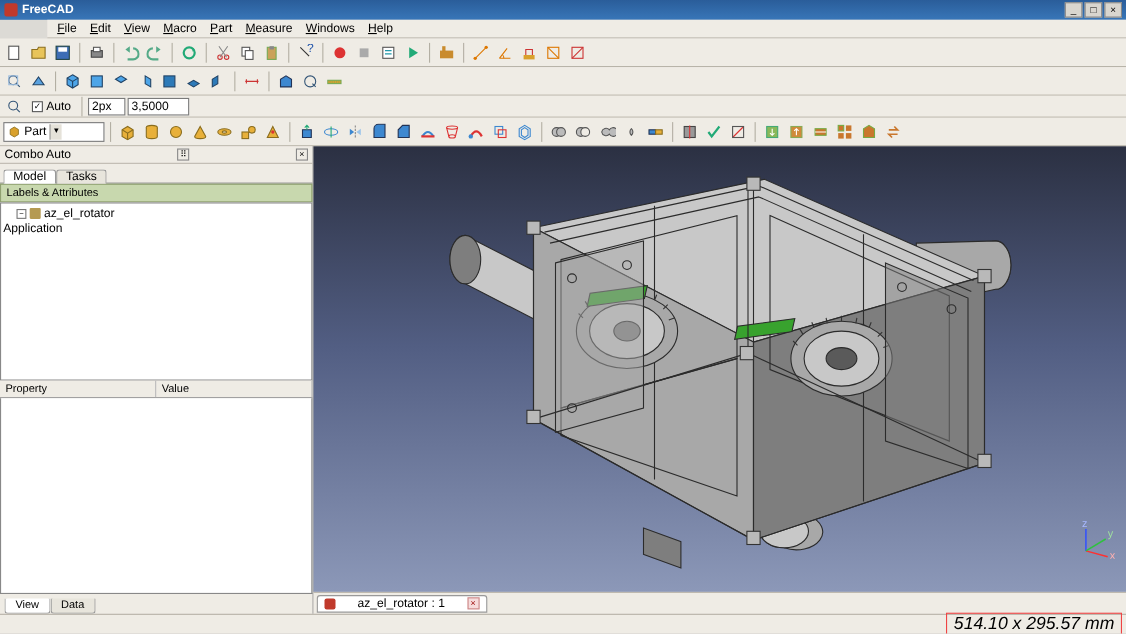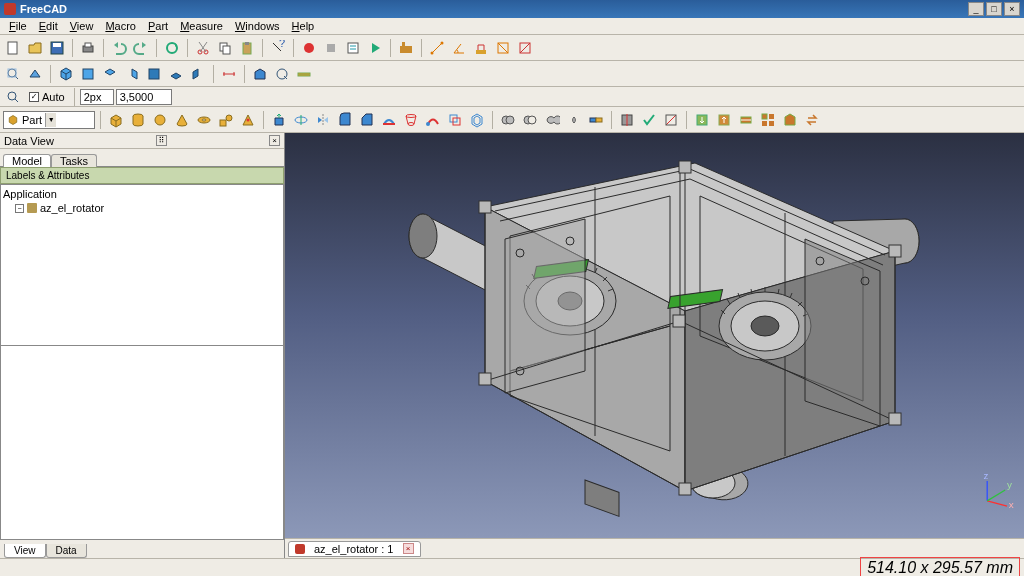--- a/index.html
+++ b/index.html
@@ -3,21 +3,21 @@
 <meta charset="utf-8">
 <style>
   * { box-sizing: border-box; margin: 0; padding: 0; font-family: "Segoe UI", Tahoma, sans-serif; font-size: 11px; }
   body { width: 1024px; height: 576px; background: #dcdad5; overflow: hidden; display: flex; flex-direction: column; }
   
   .titlebar { height: 18px; background: linear-gradient(#2a5d9a,#3876b8); color:#fff; display:flex; align-items:center; padding:0 4px; }
   .titlebar .icon { width:12px; height:12px; background:#c0392b; margin-right:4px; border-radius:2px; }
   .titlebar-title { flex:1; font-weight:bold; }
   .win-btn { width:16px; height:14px; background:#d9d6cf; border:1px solid #888; margin-left:2px; display:flex; align-items:center; justify-content:center; color:#000; font-size:9px; line-height:1; }
   
-  .menubar { height:17px; background:#efece5; display:flex; align-items:center; padding:0 3px; border-bottom:1px solid #b8b4a9; }
+  .menubar { height:17px; background:#efece5; display:flex; align-items:center; padding:0 3px; border-bottom:1px solid #b8b4a9;margin-left:43px; }
   .menu-item { padding:2px 6px; cursor:default; }
   .menu-item:first-letter { text-decoration: underline; }
   
   .toolbar-row { height:26px; background:#efece5; border-bottom:1px solid #b8b4a9; display:flex; align-items:center; padding:0 3px; gap:2px; overflow:hidden; }
   .toolbar-row.thin { height:20px; }
   .tbtn { width:20px; height:20px; border:1px solid transparent; display:flex; align-items:center; justify-content:center; border-radius:2px; }
   .tbtn svg { width:16px; height:16px; }
   .sep { width:1px; height:18px; background:#b3afa3; margin:0 3px; }
   .combo { height:18px; border:1px solid #7a7a7a; background:#fff; display:flex; align-items:center; padding:0 3px; gap:3px; }
   .combo-arrow { width:11px; height:14px; background:#e5e2d9; border-left:1px solid #999; display:flex; align-items:center; justify-content:center; font-size:7px; }
@@ -45,21 +45,21 @@
   .prop-hdr { display:flex; border-bottom:1px solid #999; background:#efece5; }
   .prop-hdr div { flex:1; padding:2px 5px; border-right:1px solid #bbb; font-size:10px; }
   .prop-body { flex:1; background:#fff; border:1px solid #888; border-top:none; }
   .bottom-tabs { height:18px; display:flex; align-items:flex-end; background:#efece5; padding:0 4px; gap:0; }
   .btab { padding:1px 9px 1px 9px; background:#e8e5dc; border:1px solid #999; border-top:none; border-radius:0 0 3px 3px; font-size:10px; }
   .btab.active { background:#fff; }
   
   .viewport { flex:1; position:relative; background:linear-gradient(#2b3042 0%, #525e83 45%, #8c98b8 100%); overflow:hidden; }
   .triad { position:absolute; right:8px; bottom:30px; width:36px; height:36px; }
   .doc-tabs { height:20px; background:#efece5; border-top:1px solid #b8b4a9; display:flex; align-items:center; padding:0 3px; gap:4px; }
-  .doc-tab { display:flex; align-items:center; gap:9px; padding:1px 6px; background:#fff; border:1px solid #999; border-radius:3px 3px 0 0; font-size:10px; }
+  .doc-tab { display:flex; align-items:center; gap:20px; padding:1px 6px; background:#fff; border:1px solid #999; border-radius:3px 3px 0 0; font-size:10px; }
   .doc-tab .close { width:11px; height:11px; border:1px solid #c88; background:#f6dcdc; font-size:8px; display:flex; align-items:center; justify-content:center; color:#900; }
   
   .status { height:18px; background:#efece5; border-top:1px solid #b8b4a9; display:flex; align-items:center; padding:0 4px; }
   .status-cell { border:1px solid #ef4444; padding:1px 6px; font-size:16px; margin-left:auto;font-style:italic; }
   
   .scene { position:absolute; left:50%; top:50%; transform:translate(-50%,-50%); }
   .edge { stroke:#2b2b2b; stroke-width:1; fill:none; }
   .face-light { fill:#c8c8c8; }
   .face-mid   { fill:#a8a8a8; }
   .face-dark  { fill:#7e7e7e; }
@@ -512,38 +512,42 @@
       <svg viewBox="0 0 16 16">
         <path d="M4 6h8l-3-3M12 10H4l3 3" stroke="#c9772d" fill="none" stroke-width="1.5"></path>
       </svg>
     </div>
 </div>
 
 <div class="main">
 
   <div class="combo-view">
     <div class="panel-hdr">
-      <span>Data View</span>
+      <span>Combo Auto</span>
       <div class="dock-btn">⠿</div>
       <div class="dock-btn">×</div>
     </div>
     <div class="tabs">
       <div class="tab active">Model</div>
       <div class="tab">Tasks</div>
     </div>
     <div class="subhdr">Labels &amp; Attributes</div>
     <div class="tree">
-      <div class="tree-row">
-        <span>Application</span>
-      </div>
       <div class="tree-row indent1">
         <span class="exp">−</span>
         <span class="grp-ico"></span>
         <span>az_el_rotator</span>
       </div>
+      <div class="tree-row">
+        <span>Application</span>
+      </div>
+    </div>
+    <div class="prop-hdr">
+      <div>Property</div>
+      <div>Value</div>
     </div>
     <div class="prop-body"></div>
     <div class="bottom-tabs">
       <div class="btab active">View</div>
       <div class="btab">Data</div>
     </div>
   </div>
 
   <div style="flex:1; display:flex; flex-direction:column; min-width:0;">
     <div class="viewport">

